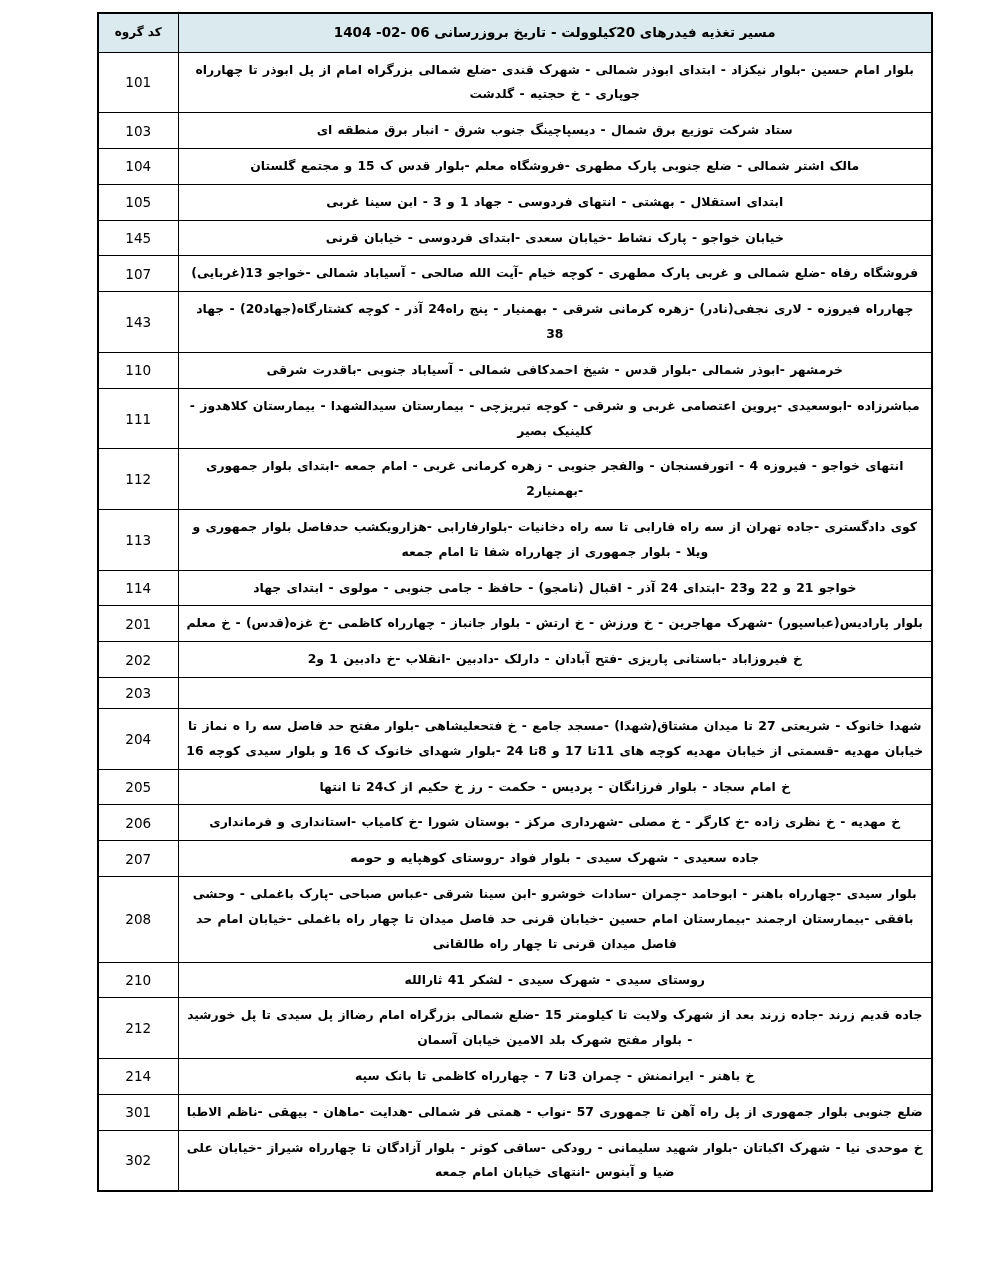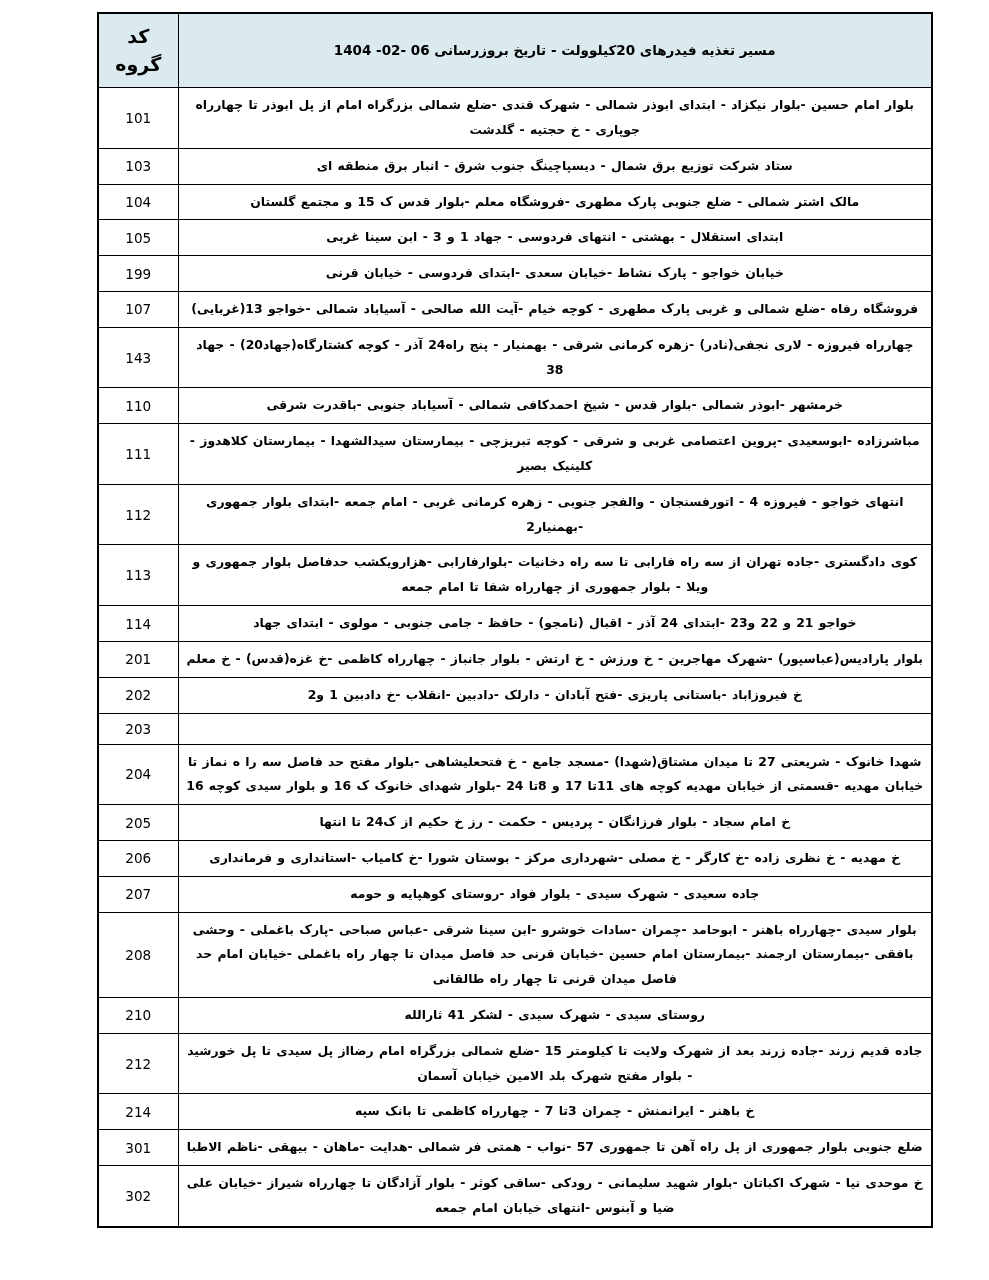--- a/index.html
+++ b/index.html
@@ -38,21 +38,21 @@
     font-weight: bold;
     font-size: 13.5px;
     color: #000000;
     text-align: center;
     vertical-align: middle;
     padding: 9px 16px;
     line-height: 1.45;
     letter-spacing: 0;
   }
   thead th.header-code {
-    font-size: 19px;
+    font-size: 12px;
     padding: 9px 2px;
   }
   tbody td {
     border: 1.3px solid #000000;
     vertical-align: middle;
     color: #000000;
     padding: 5px 7px;
   }
   td.route-cell {
     text-align: center;
@@ -101,21 +101,21 @@
         <tr>
           <td class="route-cell">مالک اشتر شمالی - ضلع جنوبی پارک مطهری -فروشگاه معلم  -بلوار قدس ک 15 و مجتمع گلستان</td>
           <td class="code-cell">104</td>
         </tr>
         <tr>
           <td class="route-cell">ابتدای استقلال - بهشتی - انتهای فردوسی - جهاد 1 و 3 - ابن سینا غربی</td>
           <td class="code-cell">105</td>
         </tr>
         <tr>
           <td class="route-cell">خیابان خواجو - پارک نشاط -خیابان سعدی -ابتدای فردوسی - خیابان قرنی</td>
-          <td class="code-cell">199</td>
+          <td class="code-cell">145</td>
         </tr>
         <tr>
           <td class="route-cell">فروشگاه رفاه -ضلع شمالی و غربی پارک مطهری - کوچه خیام -آیت الله صالحی - آسیاباد شمالی  -خواجو 13(غربایی)</td>
           <td class="code-cell">107</td>
         </tr>
         <tr>
           <td class="route-cell">چهارراه فیروزه - لاری نجفی(نادر) -زهره کرمانی شرقی - بهمنیار - پنج راه24 آذر - کوچه کشتارگاه(جهاد20) - جهاد 38</td>
           <td class="code-cell">143</td>
         </tr>
         <tr>

